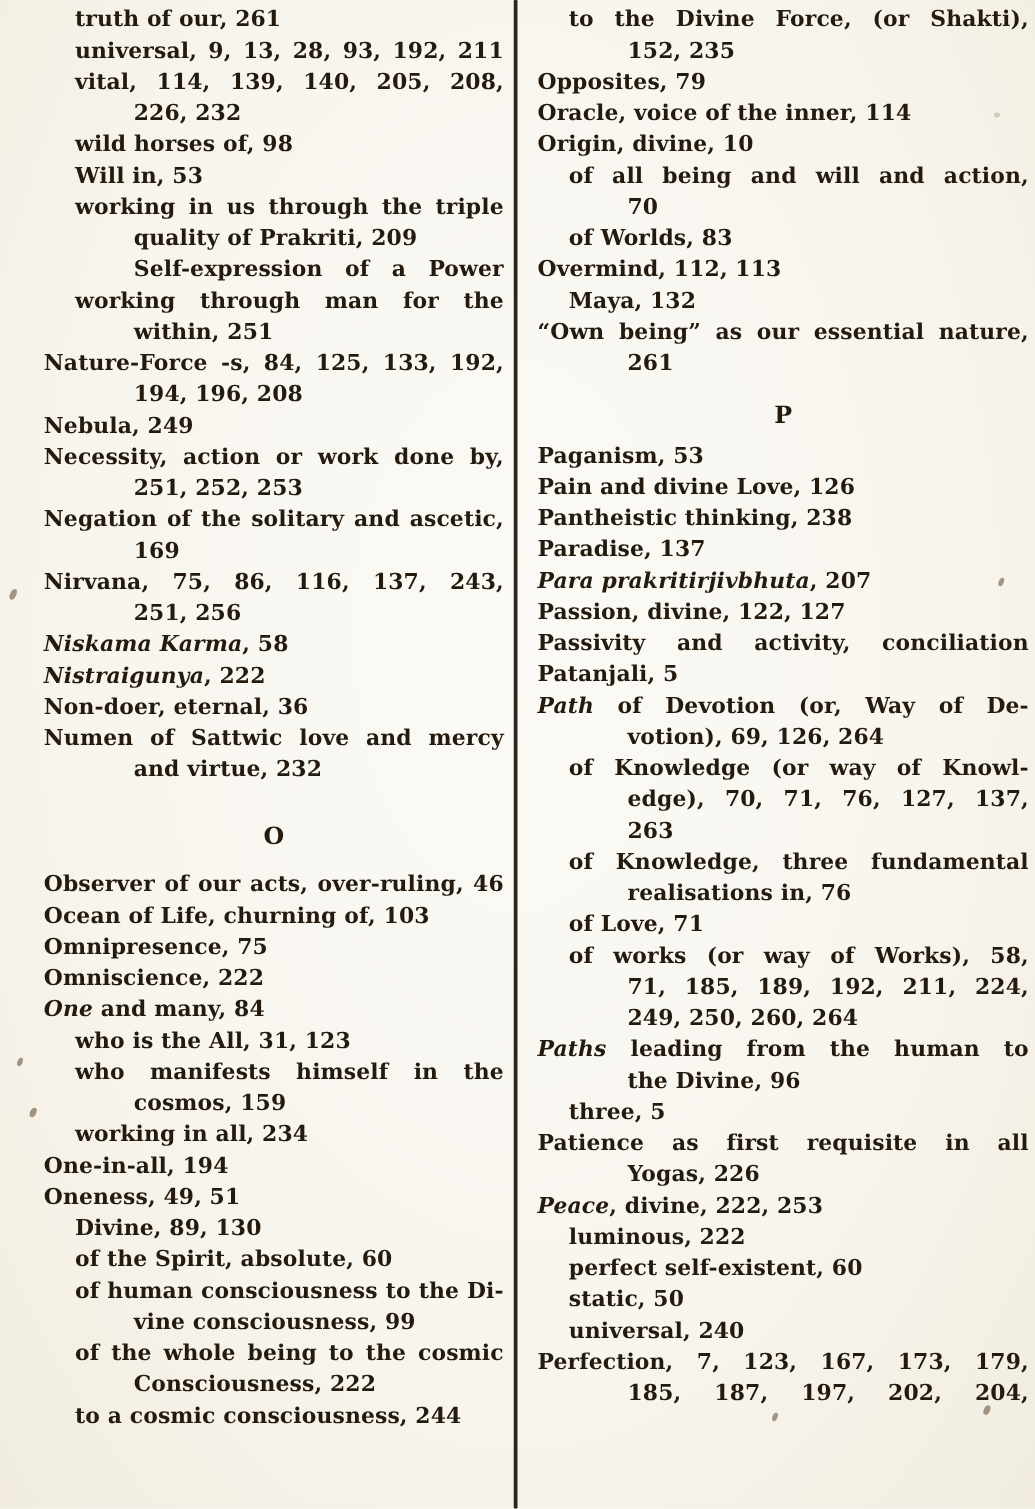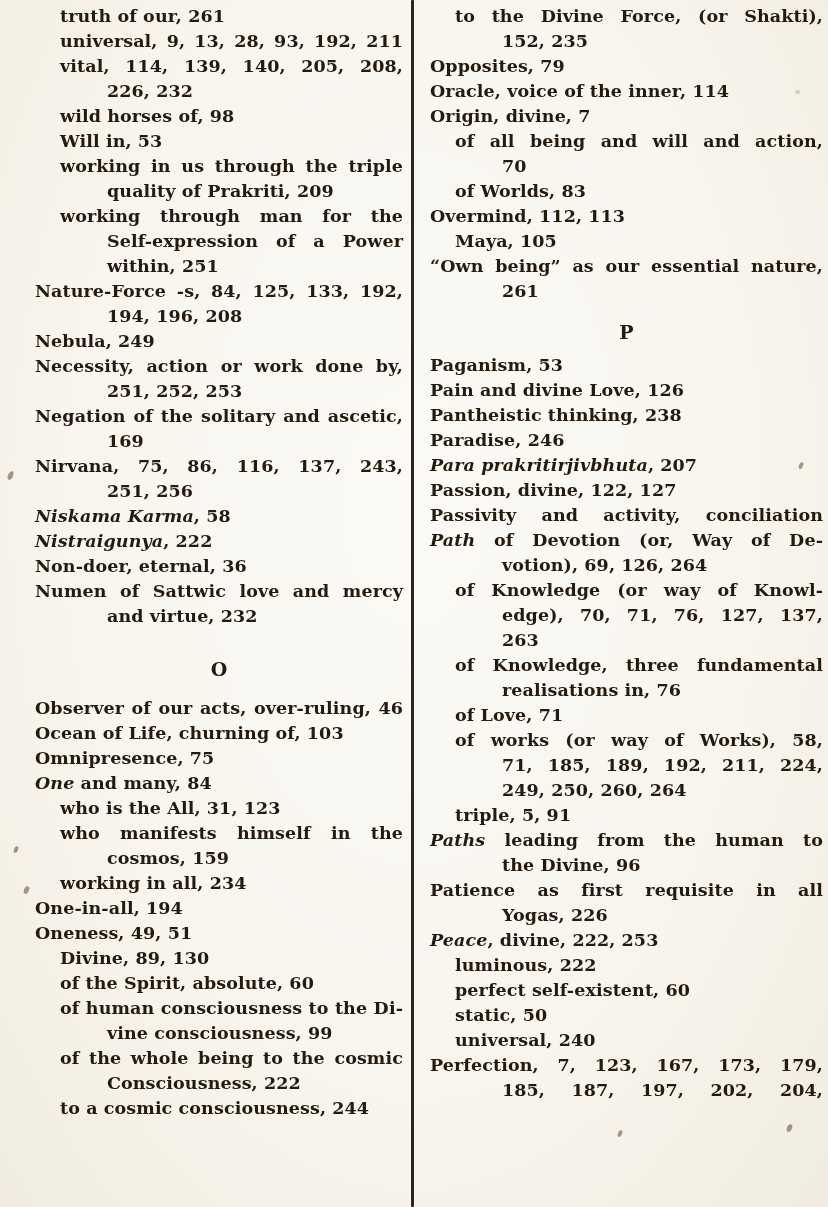--- a/index.html
+++ b/index.html
@@ -71,41 +71,42 @@
 <div class="page">
   <div class="col col-left">
       <div class="ln ind1">truth of our, 261</div>
       <div class="ln ind1 just">universal, 9, 13, 28, 93, 192, 211</div>
       <div class="ln ind1 just">vital, 114, 139, 140, 205, 208,</div>
       <div class="ln ind2">226, 232</div>
       <div class="ln ind1">wild horses of, 98</div>
       <div class="ln ind1">Will in, 53</div>
       <div class="ln ind1 just">working in us through the triple</div>
       <div class="ln ind2">quality of Prakriti, 209</div>
+      <div class="ln ind2 just">Self-expression of a Power</div>
       <div class="ln ind1 just">working through man for the</div>
-      <div class="ln ind2 just">Self-expression of a Power</div>
       <div class="ln ind2">within, 251</div>
       <div class="ln just">Nature-Force -s, 84, 125, 133, 192,</div>
       <div class="ln ind2">194, 196, 208</div>
       <div class="ln">Nebula, 249</div>
       <div class="ln just">Necessity, action or work done by,</div>
       <div class="ln ind2">251, 252, 253</div>
       <div class="ln just">Negation of the solitary and ascetic,</div>
       <div class="ln ind2">169</div>
       <div class="ln just">Nirvana, 75, 86, 116, 137, 243,</div>
       <div class="ln ind2">251, 256</div>
       <div class="ln"><i>Niskama Karma</i><span>, 58</span></div>
       <div class="ln"><i>Nistraigunya</i><span>, 222</span></div>
       <div class="ln">Non-doer, eternal, 36</div>
       <div class="ln just">Numen of Sattwic love and mercy</div>
       <div class="ln ind2">and virtue, 232</div>
       <div class="heading hd-left">O</div>
       <div class="ln just">Observer of our acts, over-ruling, 46</div>
       <div class="ln">Ocean of Life, churning of, 103</div>
       <div class="ln">Omnipresence, 75</div>
+      <div class="ln">Omniscience, 222</div>
       <div class="ln"><i>One</i><span> and many, 84</span></div>
       <div class="ln ind1">who is the All, 31, 123</div>
       <div class="ln ind1 just">who manifests himself in the</div>
       <div class="ln ind2">cosmos, 159</div>
       <div class="ln ind1">working in all, 234</div>
       <div class="ln">One-in-all, 194</div>
       <div class="ln">Oneness, 49, 51</div>
       <div class="ln ind1">Divine, 89, 130</div>
       <div class="ln ind1">of the Spirit, absolute, 60</div>
       <div class="ln ind1 just">of human consciousness to the Di-</div>
@@ -113,50 +114,51 @@
       <div class="ln ind1 just">of the whole being to the cosmic</div>
       <div class="ln ind2">Consciousness, 222</div>
       <div class="ln ind1">to a cosmic consciousness, 244</div>
     </div>
   <div class="rule"></div>
   <div class="col col-right">
       <div class="ln ind1 just">to the Divine Force, (or Shakti),</div>
       <div class="ln ind2">152, 235</div>
       <div class="ln">Opposites, 79</div>
       <div class="ln">Oracle, voice of the inner, 114</div>
-      <div class="ln">Origin, divine, 7</div>
+      <div class="ln">Origin, divine, 10</div>
       <div class="ln ind1 just">of all being and will and action,</div>
       <div class="ln ind2">70</div>
       <div class="ln ind1">of Worlds, 83</div>
       <div class="ln">Overmind, 112, 113</div>
-      <div class="ln ind1">Maya, 105</div>
+      <div class="ln ind1">Maya, 132</div>
       <div class="ln just">“Own being” as our essential nature,</div>
       <div class="ln ind2">261</div>
       <div class="heading hd-right">P</div>
       <div class="ln">Paganism, 53</div>
       <div class="ln">Pain and divine Love, 126</div>
       <div class="ln">Pantheistic thinking, 238</div>
-      <div class="ln">Paradise, 246</div>
+      <div class="ln">Paradise, 137</div>
       <div class="ln"><i>Para prakritirjivbhuta</i><span>, 207</span></div>
       <div class="ln">Passion, divine, 122, 127</div>
       <div class="ln just">Passivity and activity, conciliation</div>
+      <div class="ln">Patanjali, 5</div>
       <div class="ln just"><i>Path</i><span> of Devotion (or, Way of De-</span></div>
       <div class="ln ind2">votion), 69, 126, 264</div>
       <div class="ln ind1 just">of Knowledge (or way of Knowl-</div>
       <div class="ln ind2 just">edge), 70, 71, 76, 127, 137,</div>
       <div class="ln ind2">263</div>
       <div class="ln ind1 just">of Knowledge, three fundamental</div>
       <div class="ln ind2">realisations in, 76</div>
       <div class="ln ind1">of Love, 71</div>
       <div class="ln ind1 just">of works (or way of Works), 58,</div>
       <div class="ln ind2 just">71, 185, 189, 192, 211, 224,</div>
       <div class="ln ind2">249, 250, 260, 264</div>
-      <div class="ln ind1">triple, 5, 91</div>
       <div class="ln just"><i>Paths</i><span> leading from the human to</span></div>
       <div class="ln ind2">the Divine, 96</div>
+      <div class="ln ind1">three, 5</div>
       <div class="ln just">Patience as first requisite in all</div>
       <div class="ln ind2">Yogas, 226</div>
       <div class="ln"><i>Peace</i><span>, divine, 222, 253</span></div>
       <div class="ln ind1">luminous, 222</div>
       <div class="ln ind1">perfect self-existent, 60</div>
       <div class="ln ind1">static, 50</div>
       <div class="ln ind1">universal, 240</div>
       <div class="ln just">Perfection, 7, 123, 167, 173, 179,</div>
       <div class="ln ind2 just">185, 187, 197, 202, 204,</div>
     </div>

